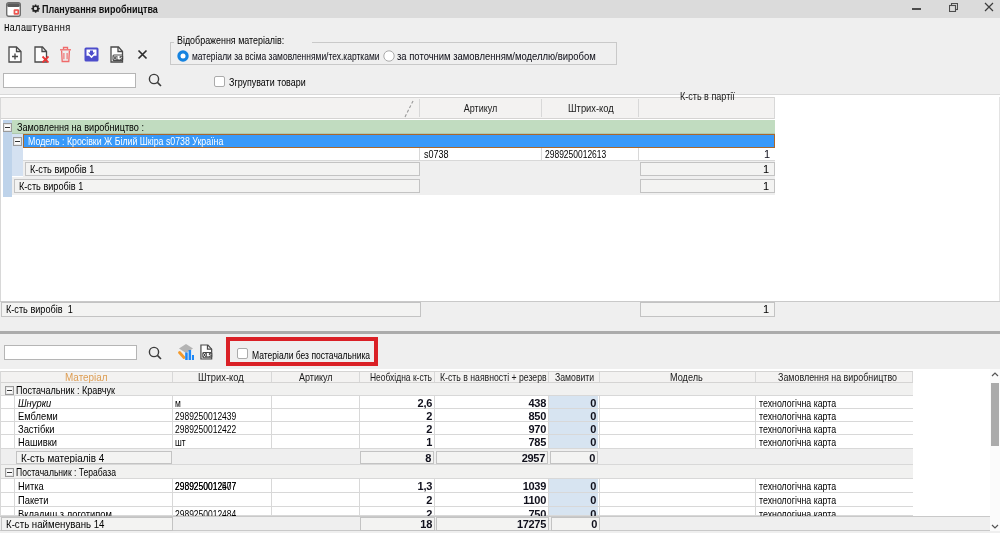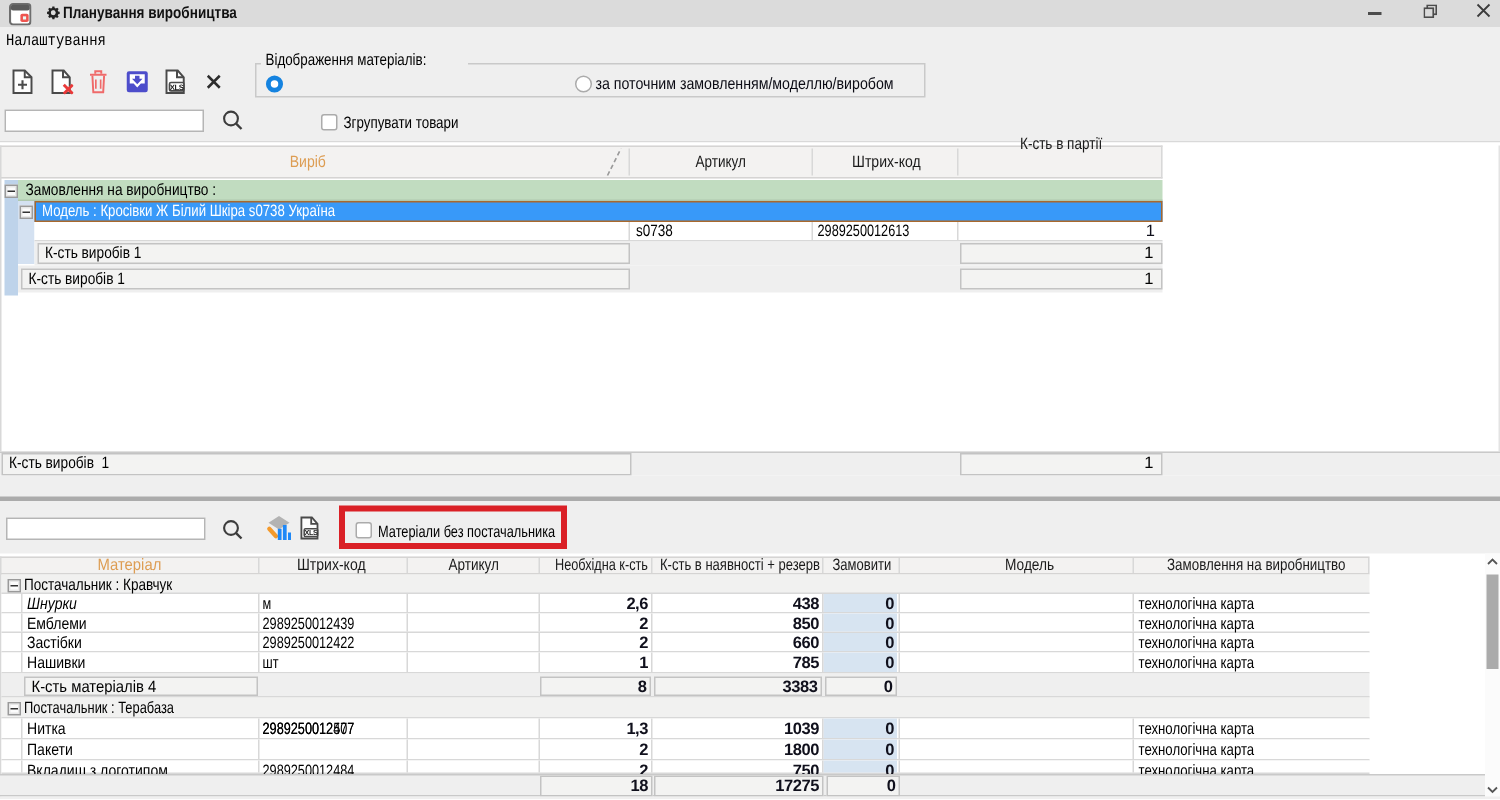--- a/index.html
+++ b/index.html
@@ -79,37 +79,37 @@
   <svg class="abs" style="left:137px;top:49px;" width="11" height="11" viewBox="0 0 11 11">
     <path d="M1.5 1.5 L9.5 9.5 M9.5 1.5 L1.5 9.5" stroke="#2d2d2d" stroke-width="1.7"></path>
   </svg>
   <div class="abs" style="left:170px;top:42px;width:445px;height:21px;border:1px solid #c9c9c9;"></div>
   <div class="t11" style="left:174px;top:34px;background:#efefef;padding:0 3px;"><span class="sx" style="transform:scaleX(0.81);">Відображення матеріалів:</span></div>
 
   <svg class="abs" style="left:177px;top:50px;" width="12" height="12" viewBox="0 0 12 12">
     <circle cx="6" cy="6" r="5.7" fill="#1583e0"></circle>
     <circle cx="6" cy="6" r="2.5" fill="#fff"></circle>
   </svg>
+  <div class="t11" style="left:192px;top:50px;color:#0b0b14;"><span class="sx" style="transform:scaleX(0.77);">матеріали за всіма замовленнями/тех.картками</span></div>
 
   <svg class="abs" style="left:383px;top:50px;" width="12" height="12" viewBox="0 0 12 12">
     <circle cx="6" cy="6" r="5.2" fill="#fff" stroke="#ababab" stroke-width="1"></circle>
   </svg>
   <div class="t11" style="left:397px;top:50px;color:#0b0b14;"><span class="sx" style="transform:scaleX(0.86);">за поточним замовленням/моделлю/виробом</span></div>
 
   <div class="abs" style="left:3px;top:73px;width:131px;height:13px;background:#fff;border:1px solid #b5b5b5;"></div>
   <svg class="abs" style="left:148px;top:73px;" width="14" height="14" viewBox="0 0 14 14">
     <circle cx="6" cy="6" r="4.6" fill="none" stroke="#3c3c3c" stroke-width="1.4"></circle>
     <path d="M9.4 9.4 L13 13" stroke="#3c3c3c" stroke-width="1.6"></path>
   </svg>
   <div class="abs" style="left:214px;top:76px;width:11px;height:11px;background:#fff;border:1px solid #ababab;border-radius:2px;box-sizing:border-box;"></div>
   <div class="t11" style="left:229px;top:76px;"><span class="sx" style="transform:scaleX(0.81);">Згрупувати товари</span></div>
   <div class="abs" style="left:0;top:94px;width:1000px;height:1px;background:#d9d9d9;"></div>
   <div class="abs" style="left:0;top:95px;width:1000px;height:222px;background:#ffffff;"></div>
   <div class="abs" style="left:0;top:97px;width:775px;height:22px;background:#f3f2f1;border-top:1px solid #d5d4d3;border-bottom:1px solid #d5d4d3;box-sizing:border-box;"></div>
-  <div class="hdrtxt orange" style="left:0;top:102px;width:410px;"><span class="sxc" style="transform:scaleX(0.85);">Виріб</span></div>
   <div class="hdrtxt" style="left:420px;top:102px;width:122px;"><span class="sxc" style="transform:scaleX(0.82);">Артикул</span></div>
   <div class="hdrtxt" style="left:542px;top:102px;width:97px;"><span class="sxc" style="transform:scaleX(0.85);">Штрих-код</span></div>
   <div class="hdrtxt" style="left:639px;top:90px;width:136px;"><span class="sxc" style="transform:scaleX(0.82);">К-сть в партії</span></div>
   <svg class="abs" style="left:403px;top:98px;" width="14" height="20" viewBox="0 0 14 20">
     <path d="M2 19 L11 1" stroke="#9a9a9a" stroke-width="1.1" stroke-dasharray="3 2"></path>
   </svg>
   <div class="vline" style="left:419px;top:99px;height:18px;"></div>
   <div class="vline" style="left:541px;top:99px;height:18px;"></div>
   <div class="vline" style="left:638px;top:99px;height:18px;"></div>
   <div class="vline" style="left:774px;top:97px;height:22px;"></div>
@@ -222,21 +222,21 @@
   <div class="vline" style="left:172px;top:422px;height:12px;"></div>
   <div class="vline" style="left:271px;top:422px;height:12px;"></div>
   <div class="vline" style="left:359px;top:422px;height:12px;"></div>
   <div class="vline" style="left:434px;top:422px;height:12px;"></div>
   <div class="vline" style="left:548px;top:422px;height:12px;"></div>
   <div class="vline" style="left:599px;top:422px;height:12px;"></div>
   <div class="vline" style="left:755px;top:422px;height:12px;"></div>
   <div class="t11" style="left:18px;top:423px;"><span class="sx" style="transform:scaleX(0.85);">Застібки</span></div>
   <div class="t11" style="left:175px;top:423px;"><span class="sx" style="transform:scaleX(0.77);">2989250012422</span></div>
   <div class="cell" style="left:359px;top:423px;width:73px;">2</div>
-  <div class="cell" style="left:434px;top:423px;width:112px;">660</div>
+  <div class="cell" style="left:434px;top:423px;width:112px;">970</div>
   <div class="cell" style="left:548px;top:423px;width:48px;">0</div>
   <div class="t11" style="left:759px;top:423px;"><span class="sx" style="transform:scaleX(0.8);">технологічна карта</span></div>
   <div class="abs" style="left:1px;top:435px;width:912px;height:14px;background:#fff;border-bottom:1px solid #d8d8d8;box-sizing:border-box;"></div>
   <div class="abs" style="left:549px;top:435px;width:49px;height:13px;background:#d7e4f1;"></div>
   <div class="vline" style="left:14px;top:435px;height:13px;"></div>
   <div class="vline" style="left:172px;top:435px;height:13px;"></div>
   <div class="vline" style="left:271px;top:435px;height:13px;"></div>
   <div class="vline" style="left:359px;top:435px;height:13px;"></div>
   <div class="vline" style="left:434px;top:435px;height:13px;"></div>
   <div class="vline" style="left:548px;top:435px;height:13px;"></div>
@@ -244,21 +244,21 @@
   <div class="vline" style="left:755px;top:435px;height:13px;"></div>
   <div class="t11" style="left:18px;top:436px;"><span class="sx" style="transform:scaleX(0.85);">Нашивки</span></div>
   <div class="t11" style="left:175px;top:436px;"><span class="sx" style="transform:scaleX(0.77);">шт</span></div>
   <div class="cell" style="left:359px;top:436px;width:73px;">1</div>
   <div class="cell" style="left:434px;top:436px;width:112px;">785</div>
   <div class="cell" style="left:548px;top:436px;width:48px;">0</div>
   <div class="t11" style="left:759px;top:436px;"><span class="sx" style="transform:scaleX(0.8);">технологічна карта</span></div>
   <div class="abs" style="left:1px;top:449px;width:912px;height:16px;background:#efefef;border-bottom:1px solid #d8d8d8;box-sizing:border-box;"></div>
   <div class="sumcell" style="left:16px;top:451px;width:154px;height:11px;"><span style="margin-left:4px;"><span class="sx" style="transform:scaleX(0.9);">К-сть матеріалів 4</span></span></div>
   <div class="sumcell rt bnum" style="left:360px;top:451px;width:72px;height:11px;"><span style="margin-right:2px;">8</span></div>
-  <div class="sumcell rt bnum" style="left:436px;top:451px;width:110px;height:11px;"><span style="margin-right:2px;">3383</span></div>
+  <div class="sumcell rt bnum" style="left:436px;top:451px;width:110px;height:11px;"><span style="margin-right:2px;">2957</span></div>
   <div class="sumcell rt bnum" style="left:550px;top:451px;width:46px;height:11px;"><span style="margin-right:2px;">0</span></div>
   <div class="abs" style="left:1px;top:465px;width:912px;height:14px;background:#f1f1f0;border-bottom:1px solid #d8d8d8;box-sizing:border-box;"></div>
   <div class="mbox" style="left:5px;top:468px;"></div>
   <div class="t11" style="left:16px;top:466px;"><span class="sx" style="transform:scaleX(0.78);">Постачальник : Терабаза</span></div>
   <div class="abs" style="left:1px;top:479px;width:912px;height:14px;background:#fff;border-bottom:1px solid #d8d8d8;box-sizing:border-box;"></div>
   <div class="abs" style="left:549px;top:479px;width:49px;height:13px;background:#d7e4f1;"></div>
   <div class="vline" style="left:14px;top:479px;height:13px;"></div>
   <div class="vline" style="left:172px;top:479px;height:13px;"></div>
   <div class="vline" style="left:271px;top:479px;height:13px;"></div>
   <div class="vline" style="left:359px;top:479px;height:13px;"></div>
@@ -278,40 +278,41 @@
   <div class="vline" style="left:172px;top:493px;height:13px;"></div>
   <div class="vline" style="left:271px;top:493px;height:13px;"></div>
   <div class="vline" style="left:359px;top:493px;height:13px;"></div>
   <div class="vline" style="left:434px;top:493px;height:13px;"></div>
   <div class="vline" style="left:548px;top:493px;height:13px;"></div>
   <div class="vline" style="left:599px;top:493px;height:13px;"></div>
   <div class="vline" style="left:755px;top:493px;height:13px;"></div>
   <div class="t11" style="left:18px;top:494px;"><span class="sx" style="transform:scaleX(0.85);">Пакети</span></div>
   <div class="t11" style="left:175px;top:480px;"><span class="sx" style="transform:scaleX(0.77);">2989250012477</span></div>
   <div class="cell" style="left:359px;top:494px;width:73px;">2</div>
-  <div class="cell" style="left:434px;top:494px;width:112px;">1800</div>
+  <div class="cell" style="left:434px;top:494px;width:112px;">1100</div>
   <div class="cell" style="left:548px;top:494px;width:48px;">0</div>
   <div class="t11" style="left:759px;top:494px;"><span class="sx" style="transform:scaleX(0.8);">технологічна карта</span></div>
   <div class="abs" style="left:1px;top:507px;width:912px;height:9px;background:#fff;border-bottom:1px solid #d8d8d8;box-sizing:border-box;"></div>
   <div class="abs" style="left:549px;top:507px;width:49px;height:8px;background:#d7e4f1;"></div>
   <div class="vline" style="left:14px;top:507px;height:8px;"></div>
   <div class="vline" style="left:172px;top:507px;height:8px;"></div>
   <div class="vline" style="left:271px;top:507px;height:8px;"></div>
   <div class="vline" style="left:359px;top:507px;height:8px;"></div>
   <div class="vline" style="left:434px;top:507px;height:8px;"></div>
   <div class="vline" style="left:548px;top:507px;height:8px;"></div>
   <div class="vline" style="left:599px;top:507px;height:8px;"></div>
   <div class="vline" style="left:755px;top:507px;height:8px;"></div>
   <div class="t11" style="left:18px;top:508px;"><span class="sx" style="transform:scaleX(0.85);">Вкладиш з логотипом</span></div>
   <div class="t11" style="left:175px;top:508px;"><span class="sx" style="transform:scaleX(0.77);">2989250012484</span></div>
   <div class="cell" style="left:359px;top:508px;width:73px;">2</div>
   <div class="cell" style="left:434px;top:508px;width:112px;">750</div>
   <div class="cell" style="left:548px;top:508px;width:48px;">0</div>
   <div class="t11" style="left:759px;top:508px;"><span class="sx" style="transform:scaleX(0.8);">технологічна карта</span></div>
   <div class="abs" style="left:0;top:516px;width:1000px;height:15px;background:#efefef;border-top:1px solid #c9c9c9;border-bottom:1px solid #c9c9c9;box-sizing:border-box;"></div>
+  <div class="sumcell" style="left:1px;top:517px;width:170px;height:12px;"><span style="margin-left:4px;"><span class="sx" style="transform:scaleX(0.88);">К-сть найменувань 14</span></span></div>
   <div class="sumcell rt bnum" style="left:360px;top:517px;width:73px;height:12px;"><span style="margin-right:2px;">18</span></div>
   <div class="sumcell rt bnum" style="left:436px;top:517px;width:111px;height:12px;"><span style="margin-right:2px;">17275</span></div>
   <div class="sumcell rt bnum" style="left:551px;top:517px;width:47px;height:12px;"><span style="margin-right:2px;">0</span></div>
   <div class="abs" style="left:990px;top:369px;width:10px;height:164px;background:#fbfbfb;"></div>
   <div class="abs" style="left:991px;top:383px;width:8px;height:63px;background:#ababab;"></div>
   <svg class="abs" style="left:991px;top:371px;" width="8" height="7" viewBox="0 0 8 7">
       <path d="M1 5 L4 2 L7 5" fill="none" stroke="#555" stroke-width="1.2"></path>
     </svg>
   <svg class="abs" style="left:991px;top:523px;" width="8" height="7" viewBox="0 0 8 7">
       <path d="M1 2 L4 5 L7 2" fill="none" stroke="#555" stroke-width="1.2"></path>

